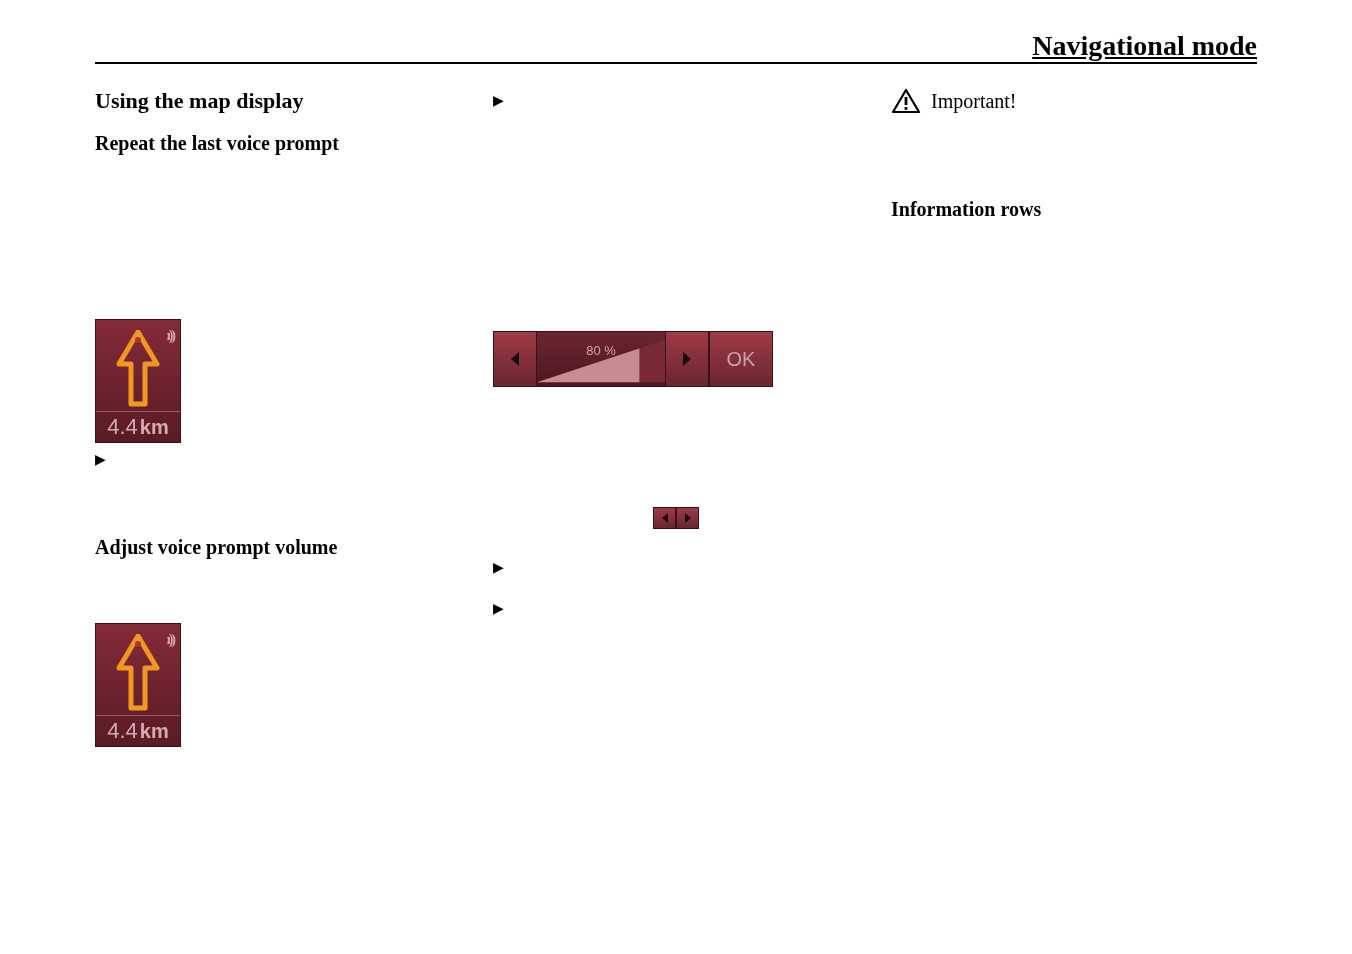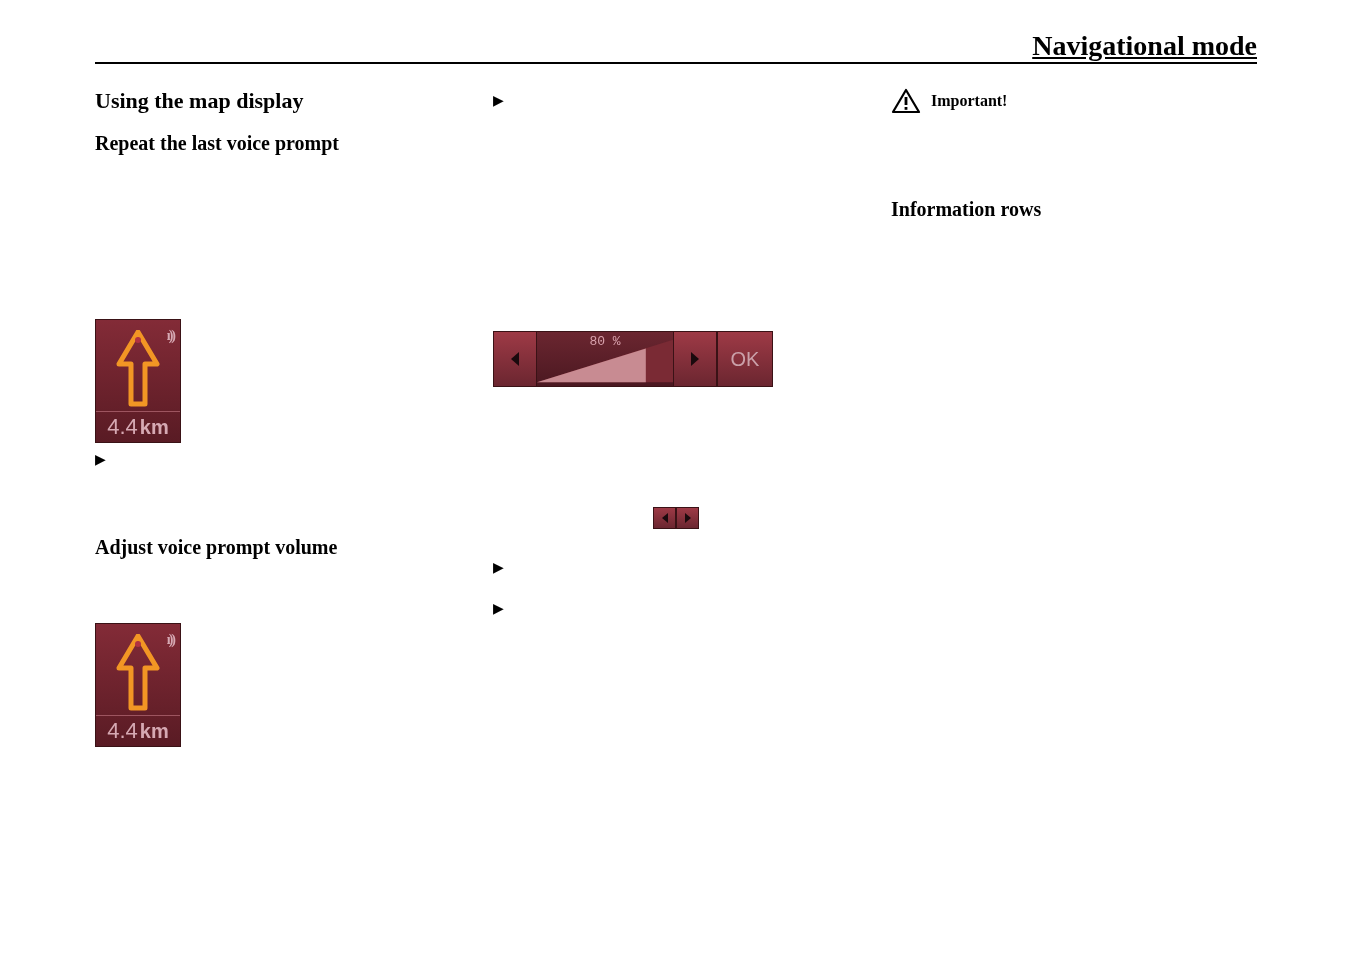--- a/index.html
+++ b/index.html
@@ -117,29 +117,29 @@
     border-bottom:1px solid #3a1216;
     overflow:hidden;
   }
   .vol-wedge {
     position:absolute;
     left:0; bottom:0;
     width:100%; height:100%;
   }
   .vol-label {
     position:absolute;
-    top:2px;
+    top:11px;
     left:50%;
     transform:translateX(-50%);
     color:#d9a2ad;
     font-size:13px;
-    font-family:Liberation Mono, monospace;
+    font-family:Liberation Sans, sans-serif;
   }
   .vol-ok {
-    width: 56px;
+    width: 64px;
     background: linear-gradient(#9e3a46,#6b2630);
     border: 1px solid #3a1216;
     display:flex;
     align-items:center;
     justify-content:center;
     color:#caa0a9;
     font-family: Arial, sans-serif;
     font-size: 20px;
   }
   .mini-arrows {
@@ -160,22 +160,22 @@
     color:#1a0a0d;
   }
   .warn-row {
     display:flex;
     align-items:center;
     gap:10px;
     margin-top:4px;
     margin-bottom:8px;
   }
   .warn-text {
-    font-size:16px;
-    font-weight:bold;
+    font-size:20px;
+    font-weight:normal;
   }
   .warn-body {
     font-size:20px;
     font-weight:bold;
     line-height:1.3;
   }
   .info-heading {
     font-size:20px;
     font-weight:bold;
     margin-top: 84px;

